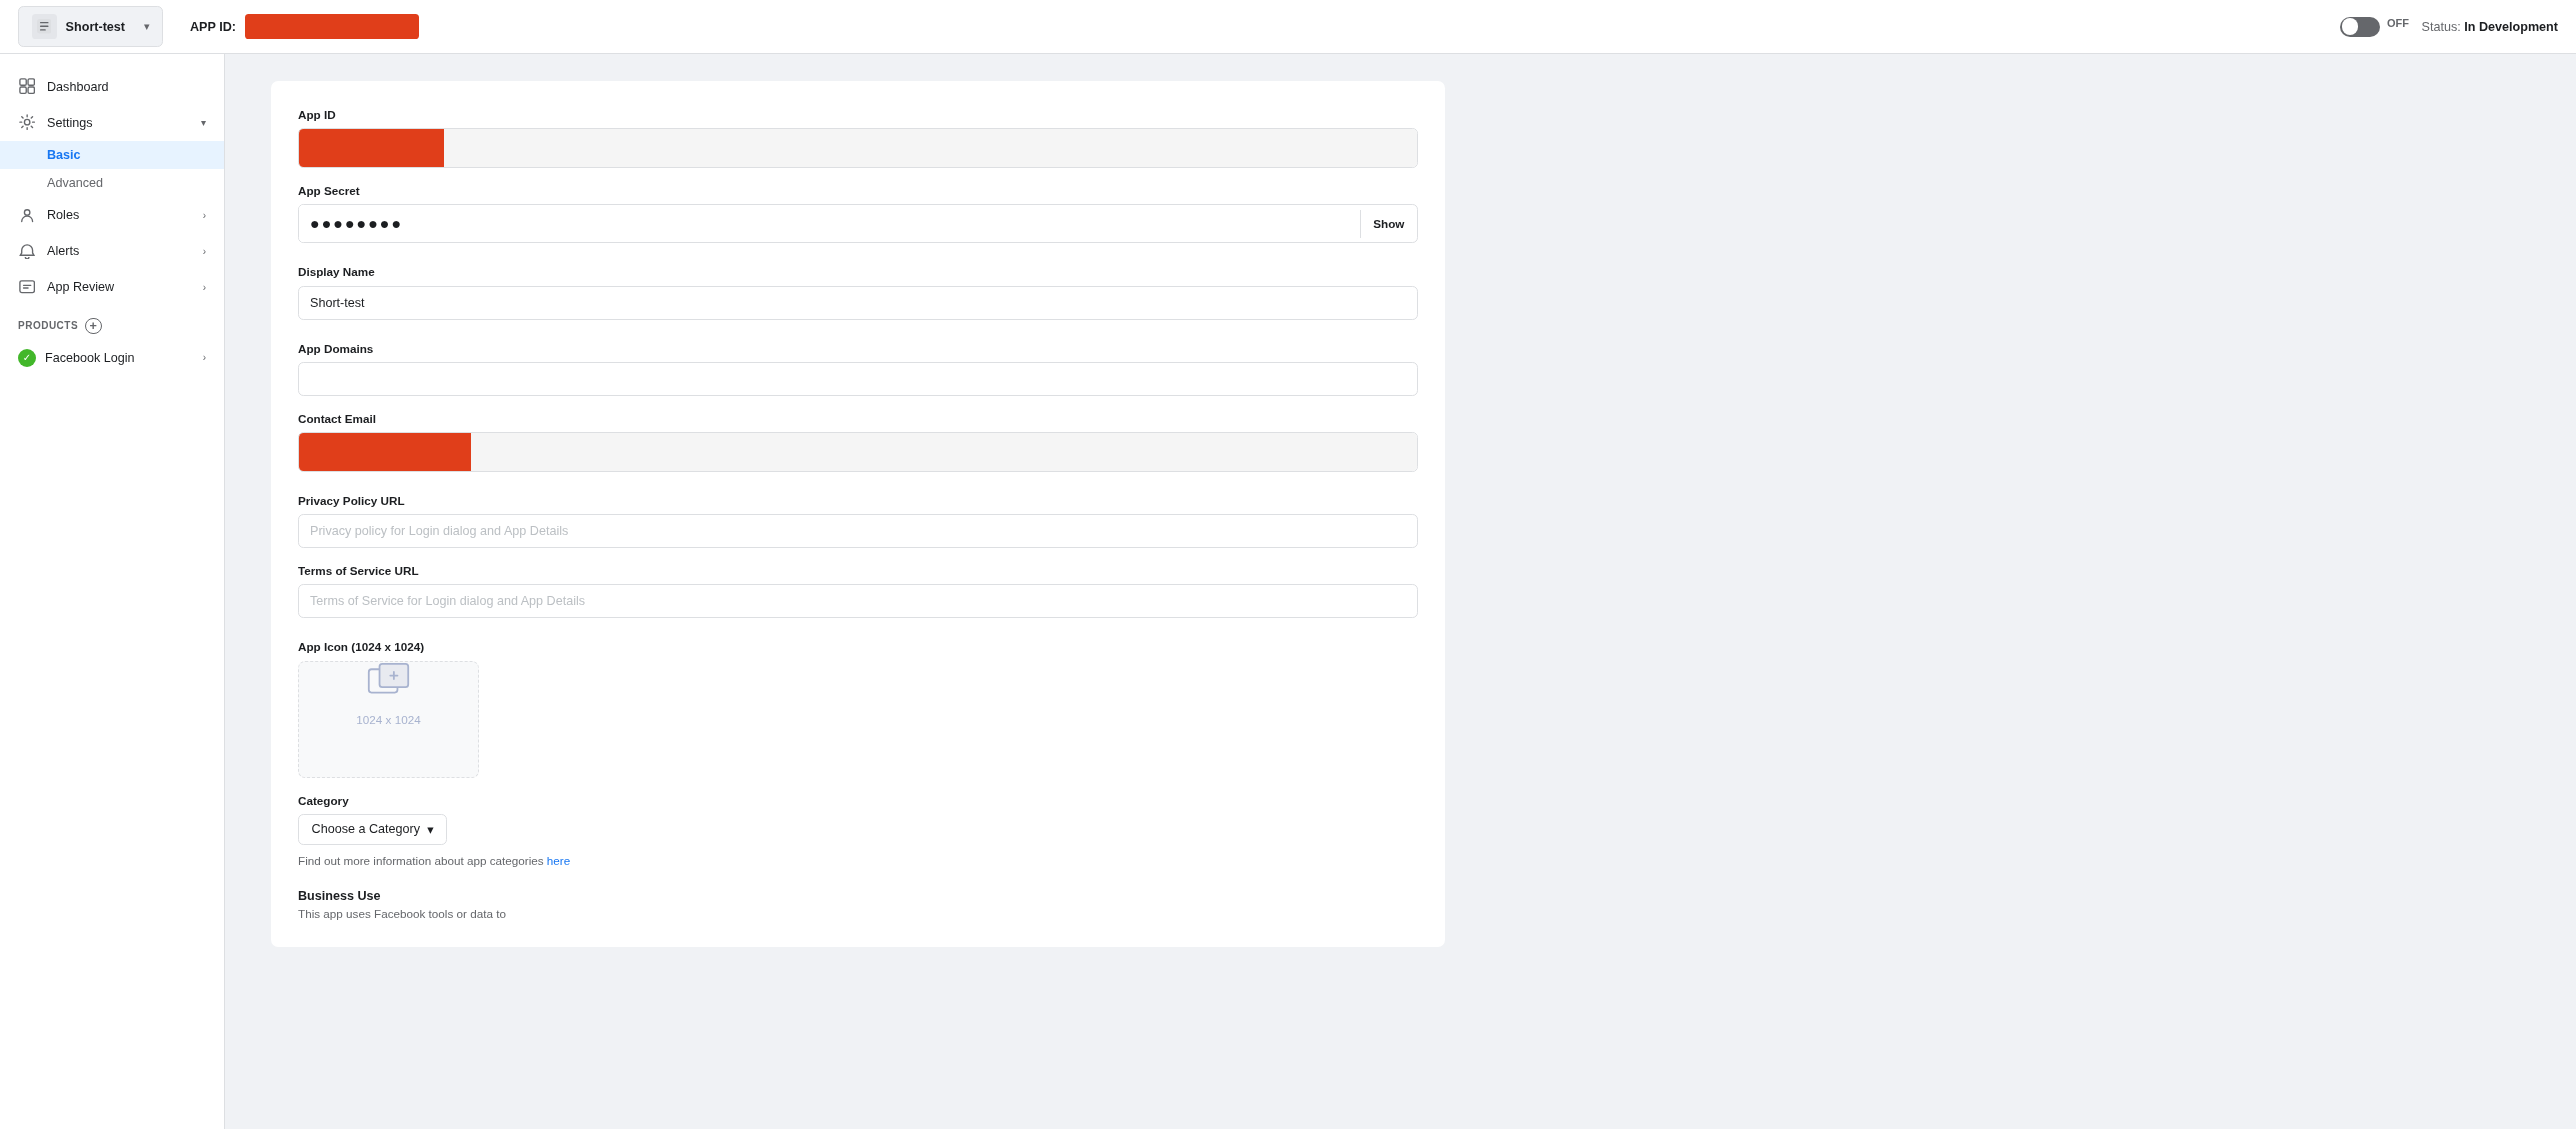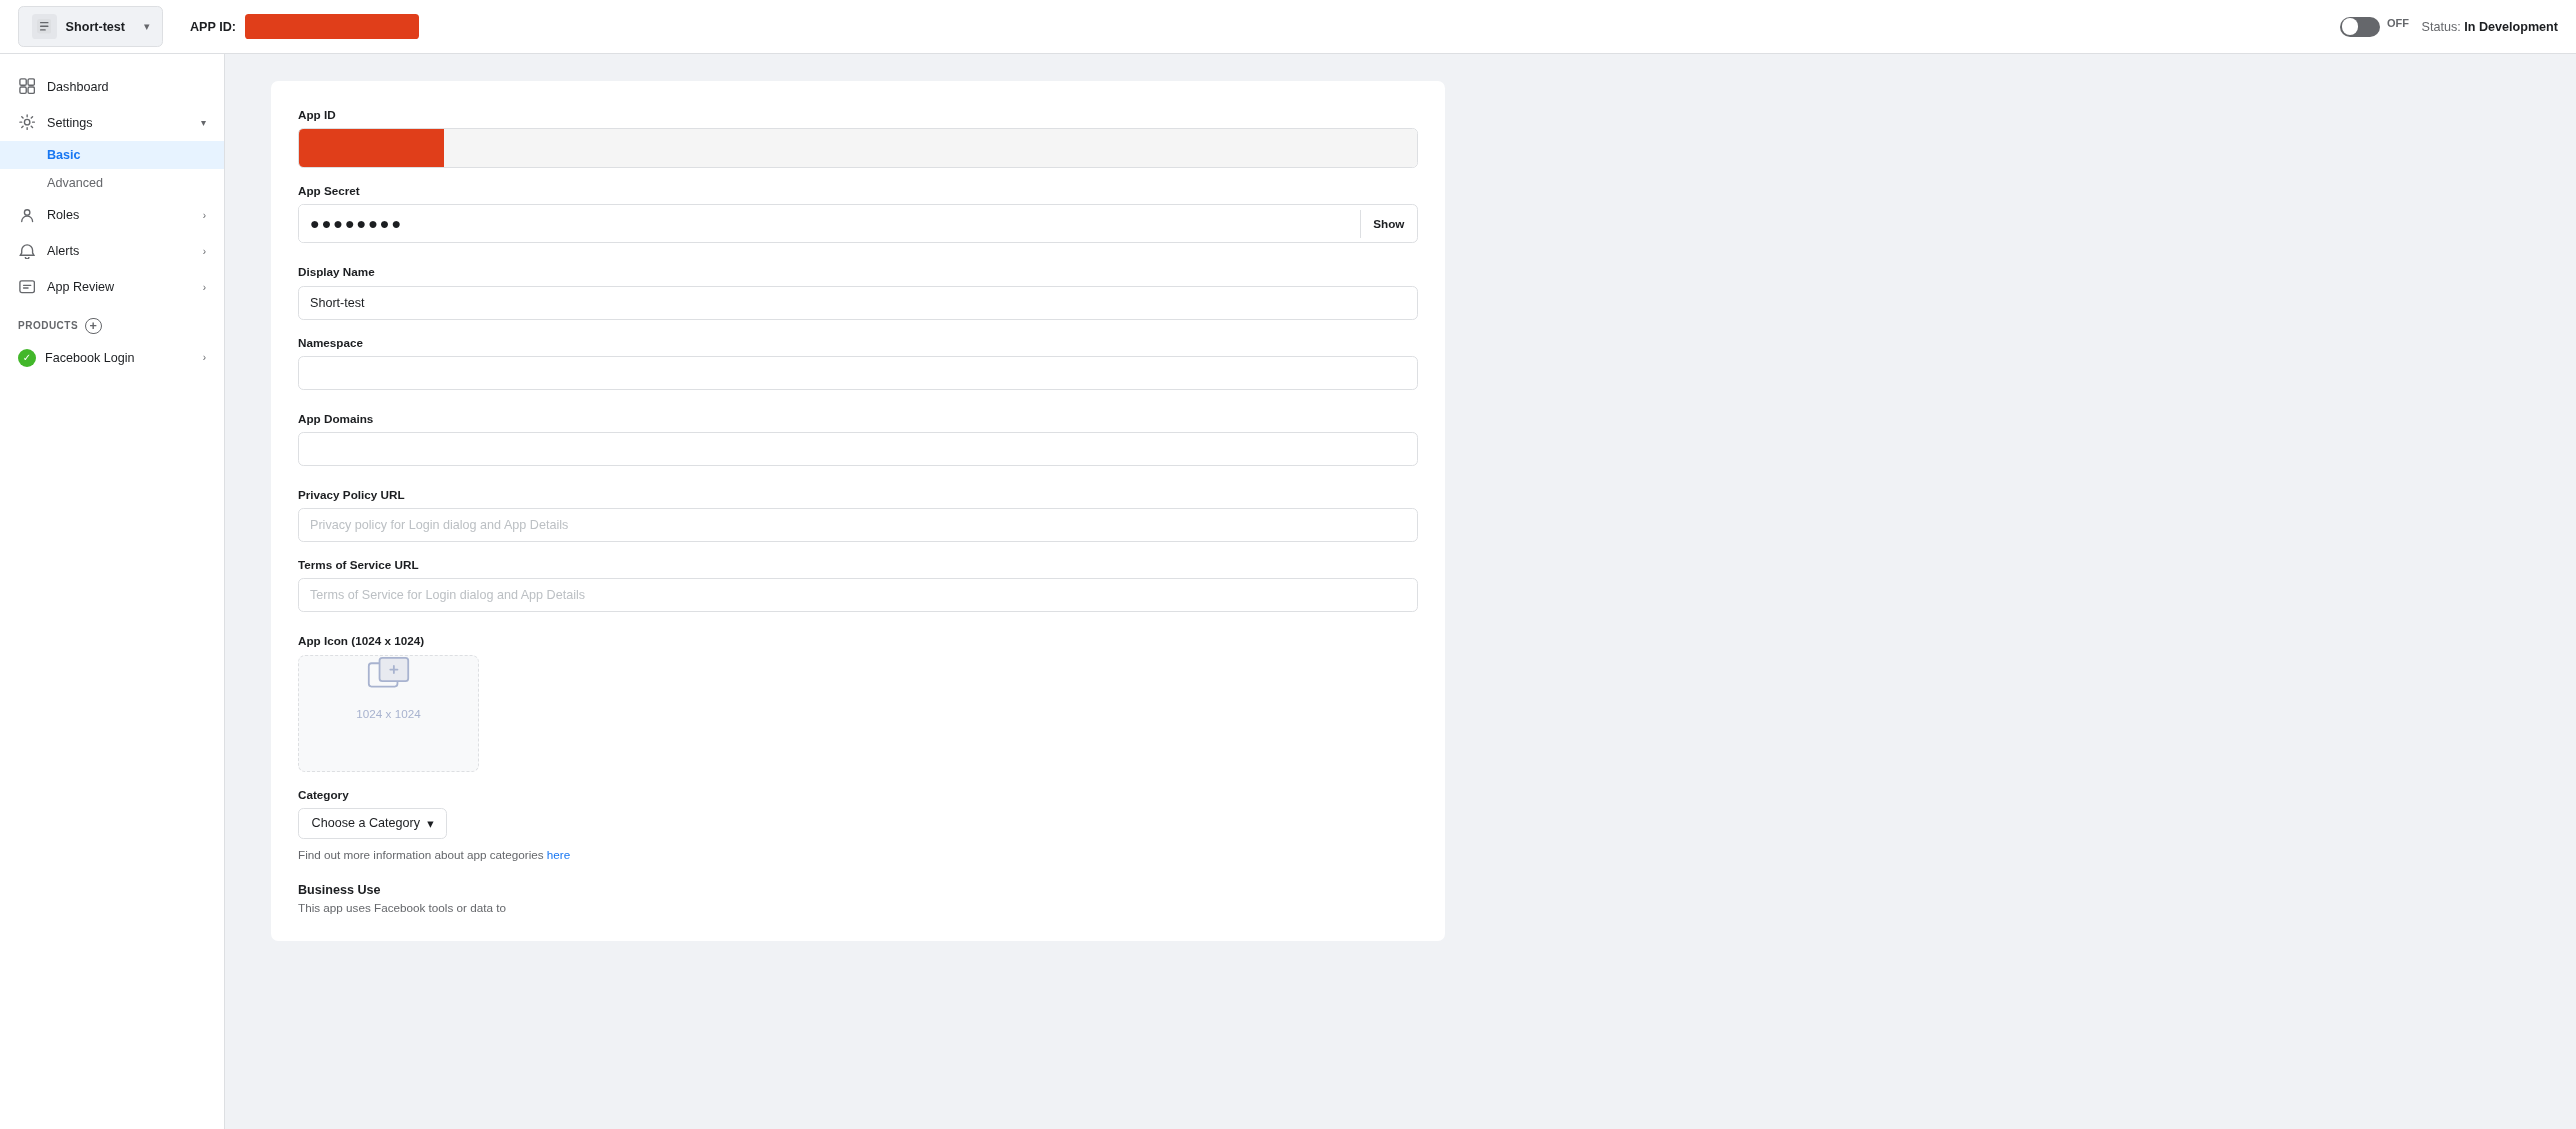--- a/index.html
+++ b/index.html
@@ -447,30 +447,33 @@
             <button class="show-btn">Show</button>
           </div>
         </div>
       </div>
 
       <div class="form-row">
         <div class="form-group">
           <label class="form-label">Display Name</label>
           <input class="form-input" type="text" value="Short-test" style="">
         </div>
-        <div class="form-group">
-          <label class="form-label">Namespace</label>
-          <input class="form-input" type="text" style="">
-        </div>
       </div>
 
       <div class="form-row">
         <div class="form-group">
           <label class="form-label">App Domains</label>
           <input class="form-input" type="text" style="">
+        </div>
+        <div class="form-group">
+          <label class="form-label">Contact Email</label>
+          <div class="contact-row">
+            <div class="contact-colored"></div>
+            <div class="contact-rest"></div>
+          </div>
         </div>
       </div>
 
       <div class="form-row">
         <div class="form-group">
           <label class="form-label">Privacy Policy URL</label>
           <input class="form-input" type="text" placeholder="Privacy policy for Login dialog and App Details" style="">
         </div>
         <div class="form-group">
           <label class="form-label">Terms of Service URL</label>

